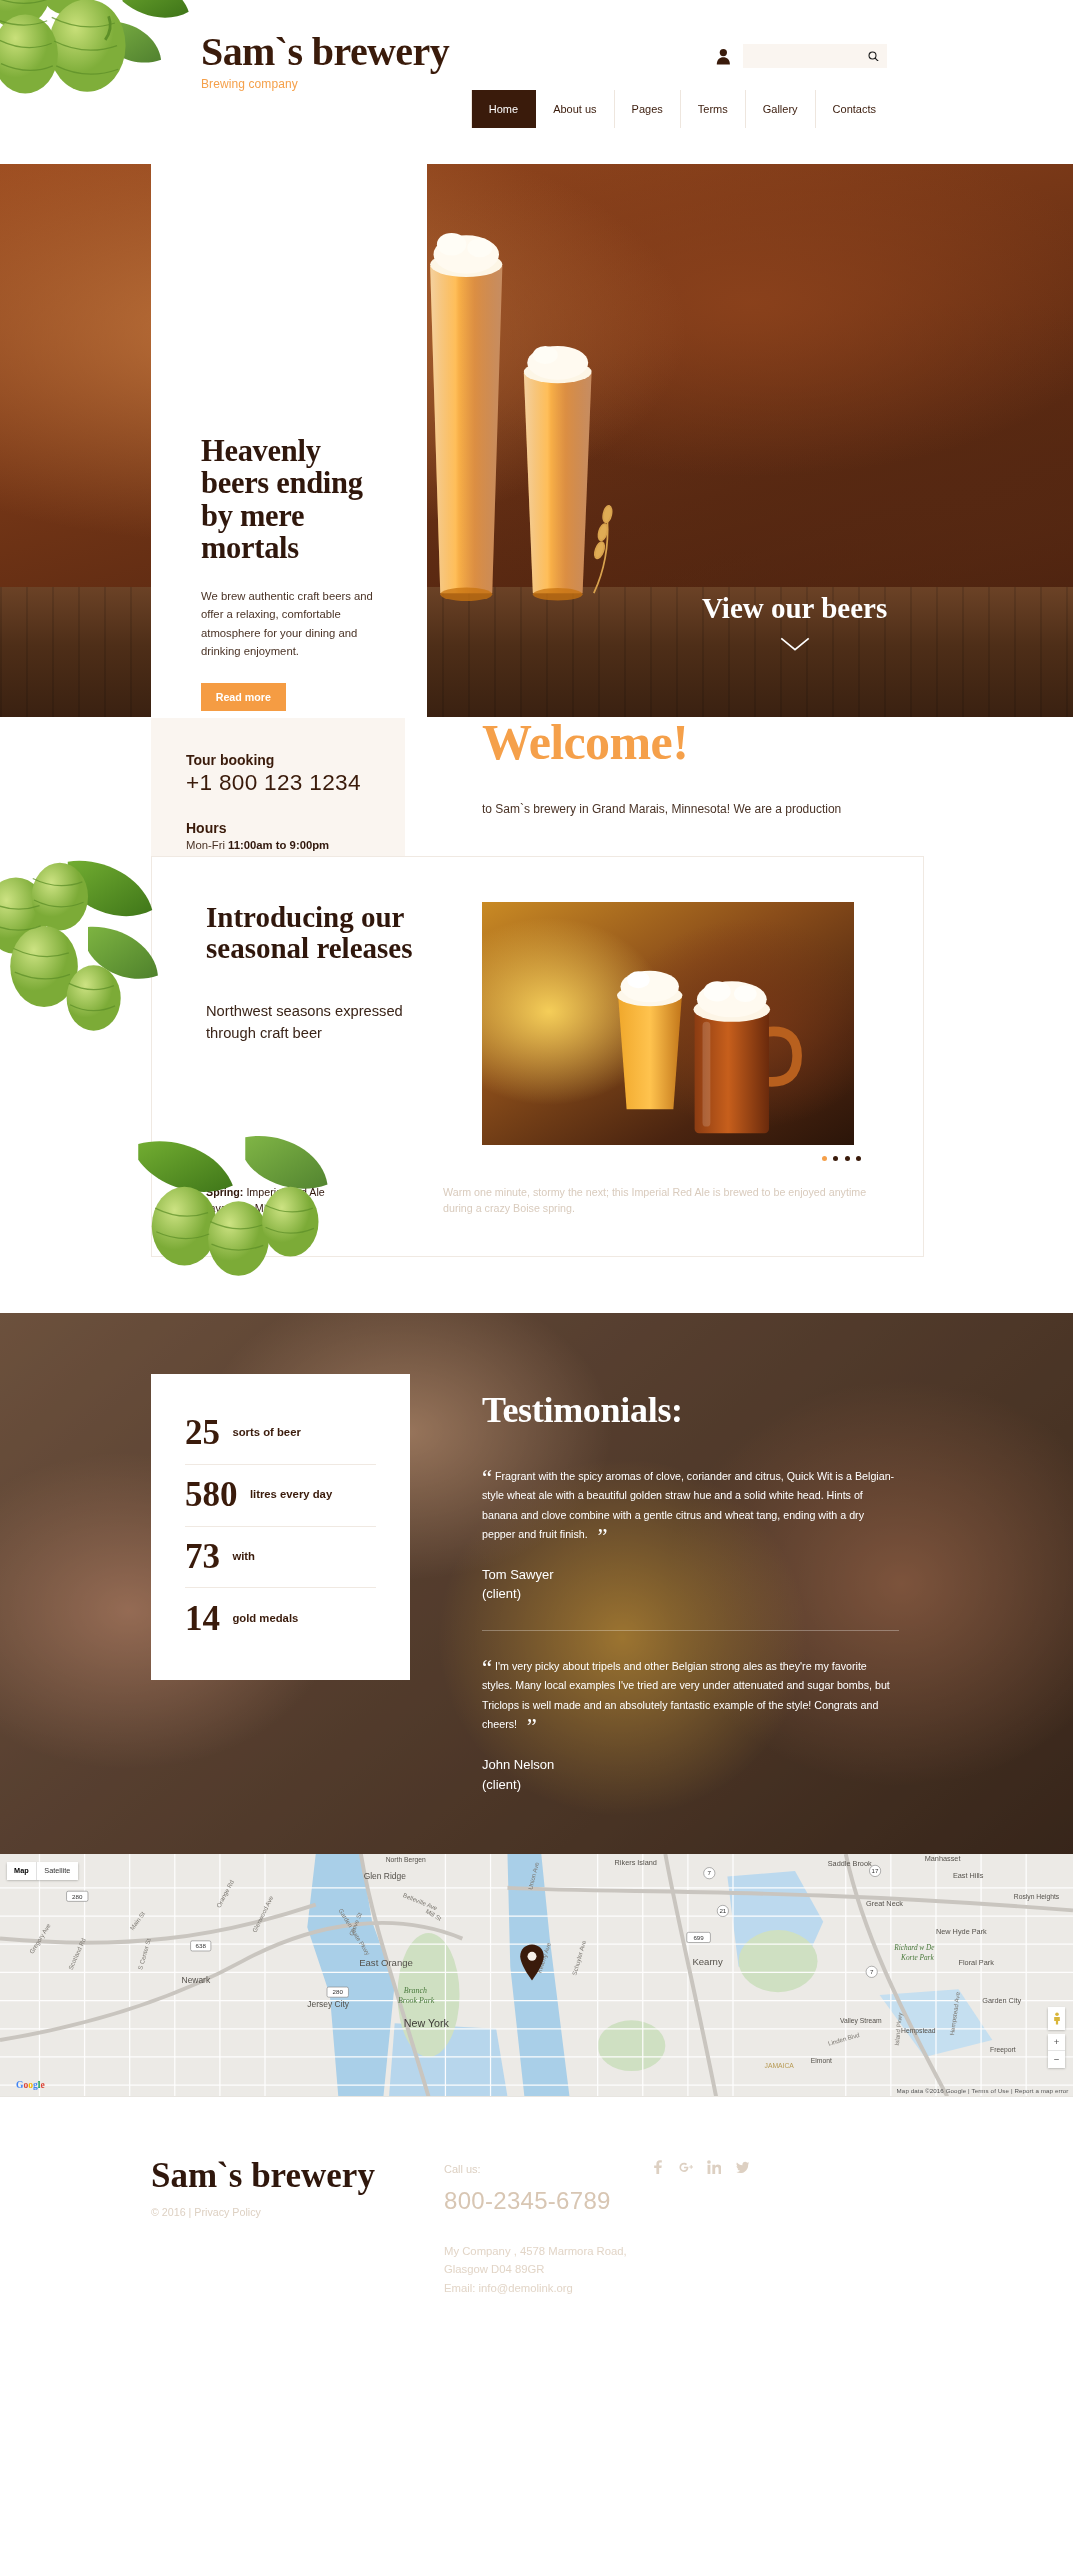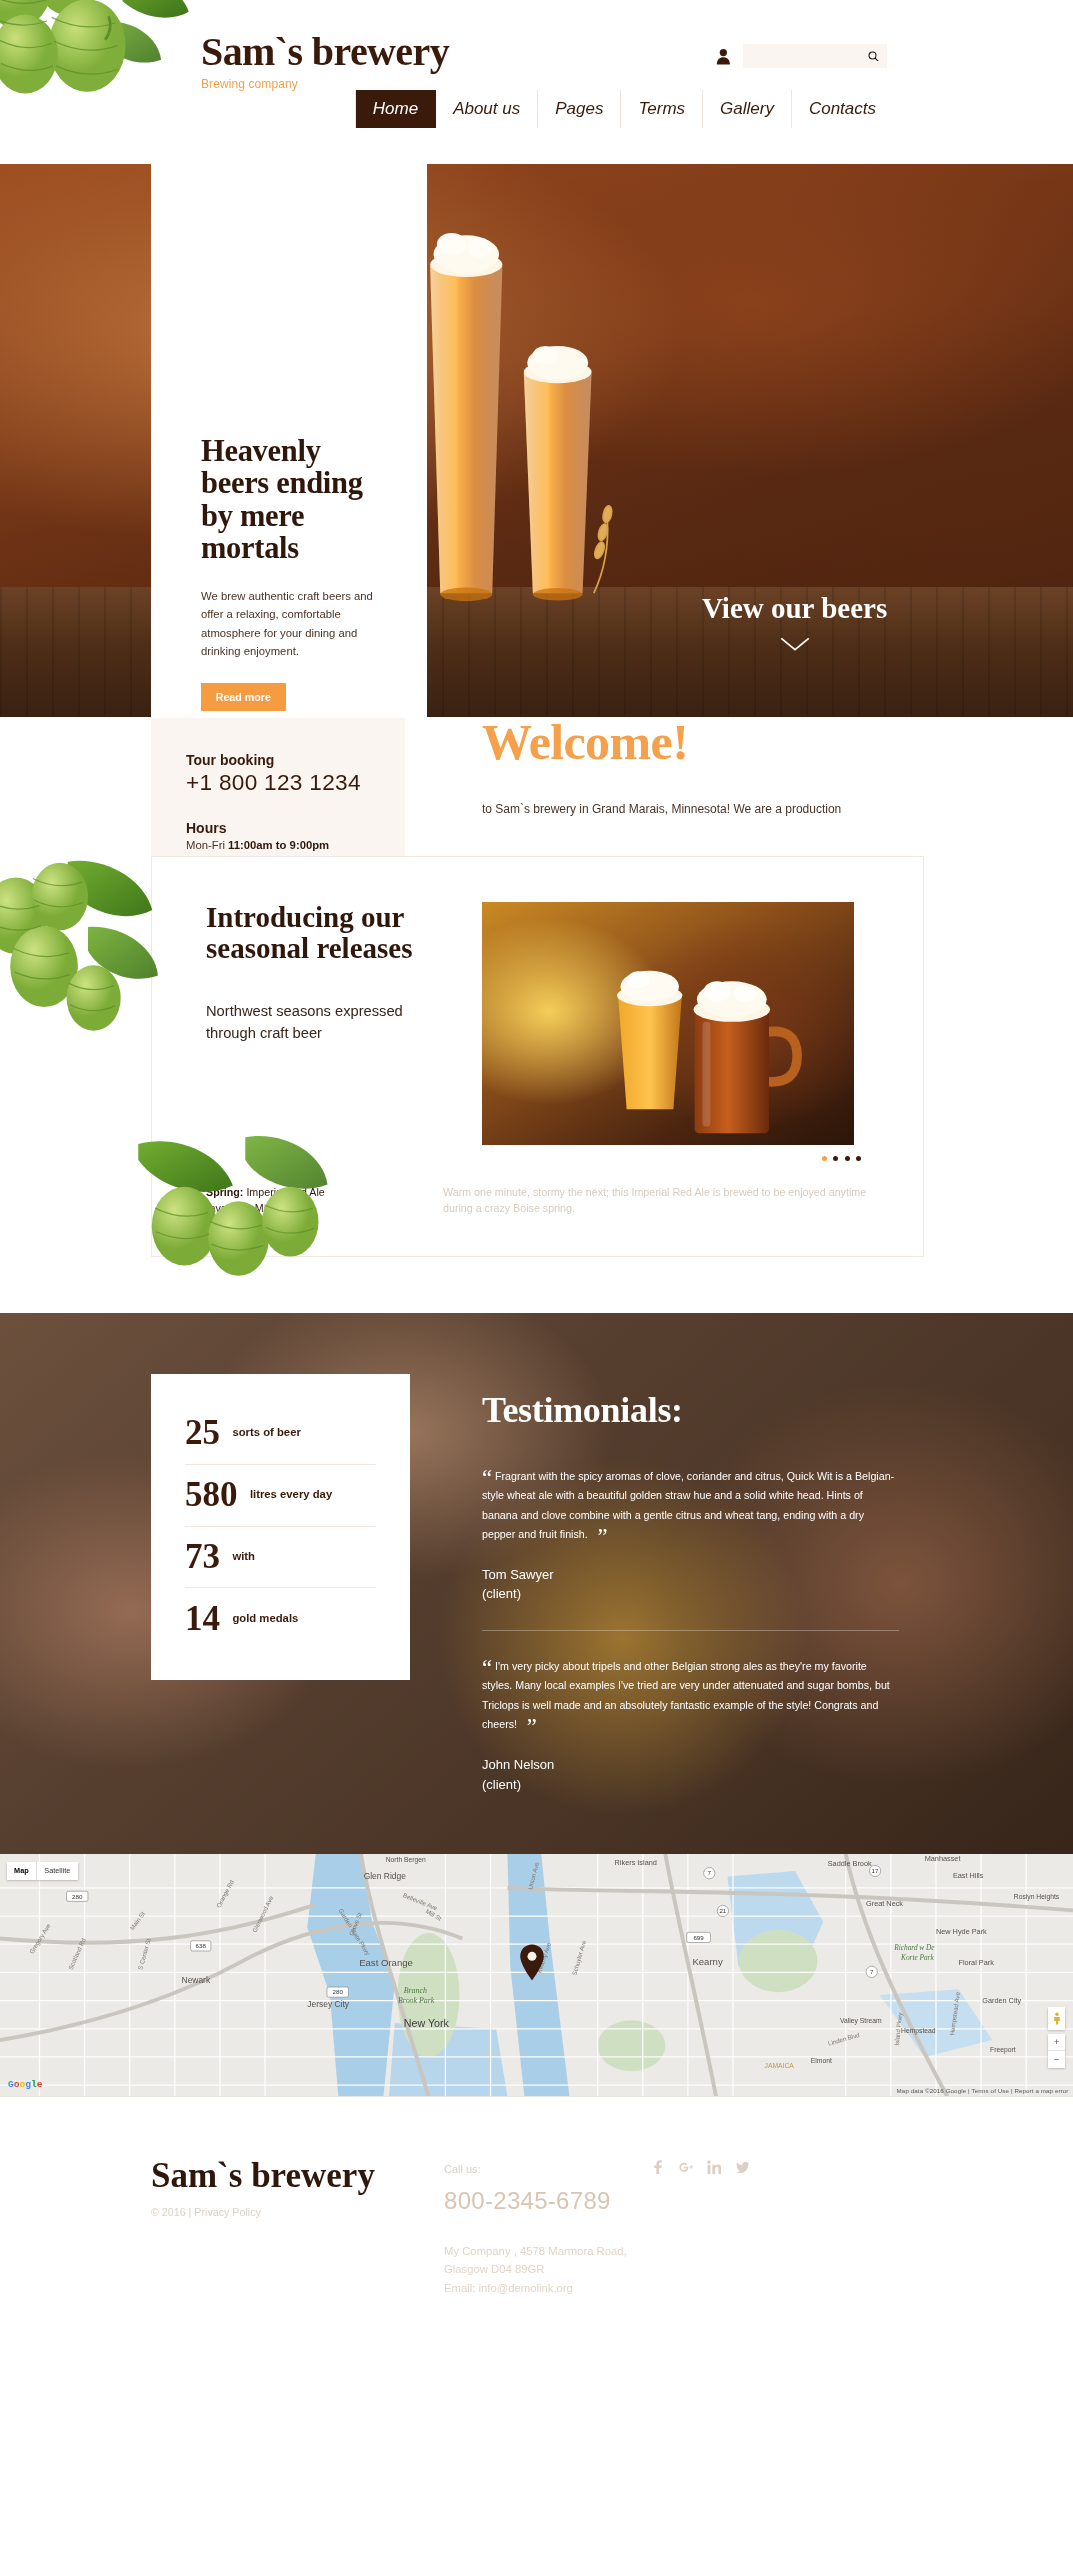--- a/index.html
+++ b/index.html
@@ -36,22 +36,22 @@
   .search-input {
     flex:1; border:none; background:transparent; outline:none;
     font-family:"Liberation Sans", sans-serif; font-size:8.5px; color:#6b4a33;
   }
   .search-icon { width:10.7px; height:10.7px; flex:none; }
   .mainnav {
     position:absolute; right:180px; top:90px; display:flex; align-items:stretch; height:38px;
   }
   .nav-item {
     display:flex; align-items:center; justify-content:center;
-    padding:0 17px; font-size:17px; color:#3a1b0b;
-    border-right:0.6px solid #eee6de; text-decoration:none; white-space:nowrap;font-style:italic;
+    padding:0 17px; font-size:11px; color:#3a1b0b;
+    border-right:0.6px solid #eee6de; text-decoration:none; white-space:nowrap;
   }
   .nav-item:first-child { border-left:0.6px solid #eee6de; }
   .nav-item.active { background:#3a1b0b; color:#fff; border-right-color:#3a1b0b; }
   .nav-item:last-child { border-right:none; }
 
   
   .hero { position:relative; height:553px; overflow:hidden; }
   .hero-bg {
     position:absolute; inset:0;
     background:
@@ -199,22 +199,22 @@
   .map { position:relative; height:243px; overflow:hidden; background:#e8e5e0; }
   .map-canvas { position:absolute; inset:0; }
   .map-ctrl {
     position:absolute; left:6.8px; top:8px; display:flex; background:#fff;
     box-shadow:0 0.6px 2.3px rgba(0,0,0,0.3); font-size:7.3px; z-index:6;
   }
   .map-ctrl span { padding:4.5px 7.3px; color:#333; }
   .map-ctrl span.sel { font-weight:bold; color:#000; border-right:0.6px solid #e0e0e0; }
   .map-pin { position:absolute; left:519px; top:90px; z-index:6; }
   .map-logo {
-    position:absolute; left:8px; bottom:6.8px; z-index:6;
-    font-family:Liberation Mono, monospace; font-size:9.6px; font-weight:bold;
+    position:absolute; left:16px; bottom:6.8px; z-index:6;
+    font-family:Liberation Serif, serif; font-size:9.6px; font-weight:bold;
   }
   .map-attr {
     position:absolute; right:4.5px; bottom:2.3px; z-index:6;
     font-size:6.2px; color:#555; letter-spacing:0.1px;
   }
   .map-zoom {
     position:absolute; right:8px; bottom:29px; width:17px; z-index:6;
     background:#fff; box-shadow:0 0.6px 2.3px rgba(0,0,0,0.3);
   }
   .map-zoom div { height:17px; display:flex; align-items:center; justify-content:center;

